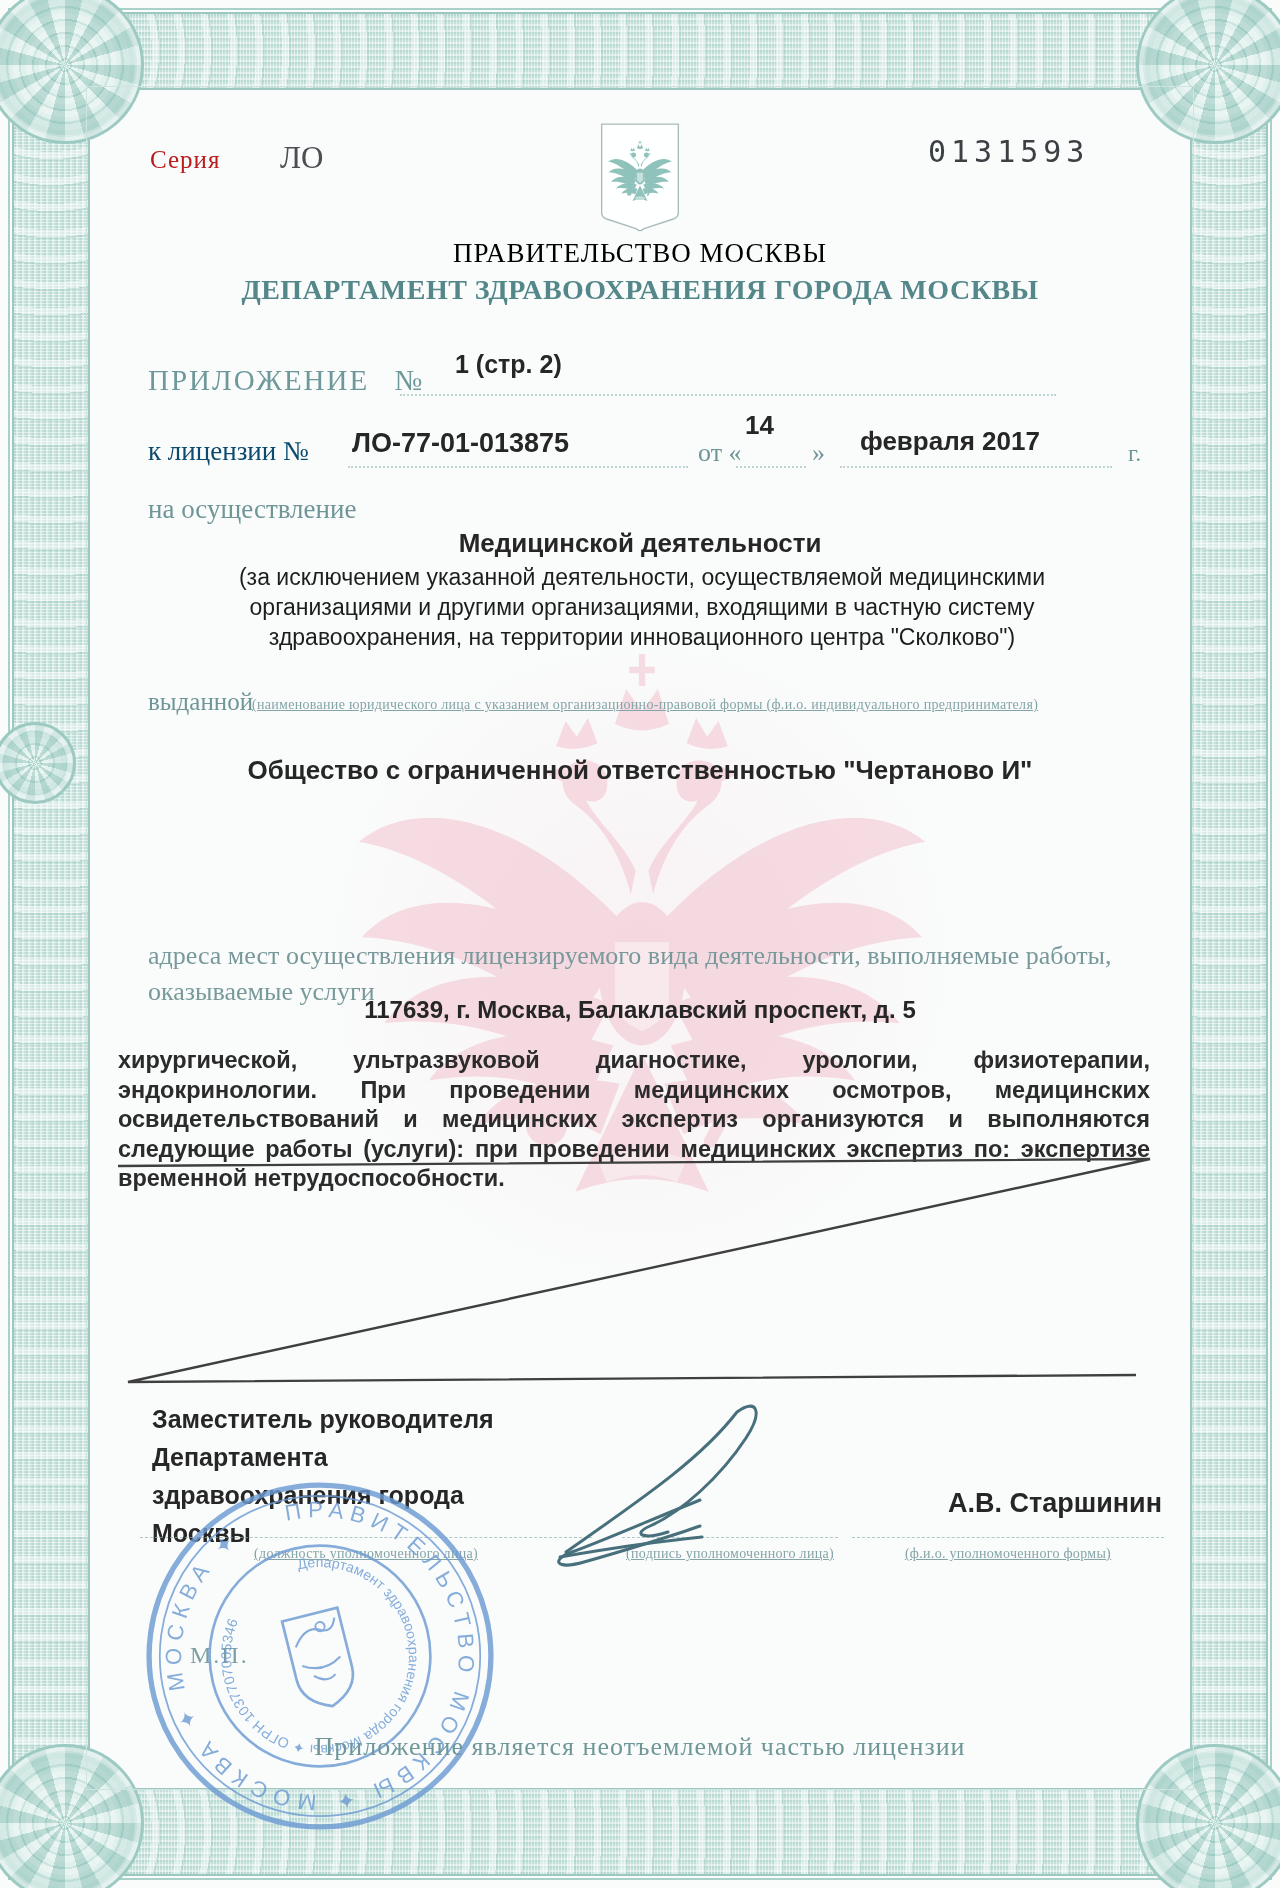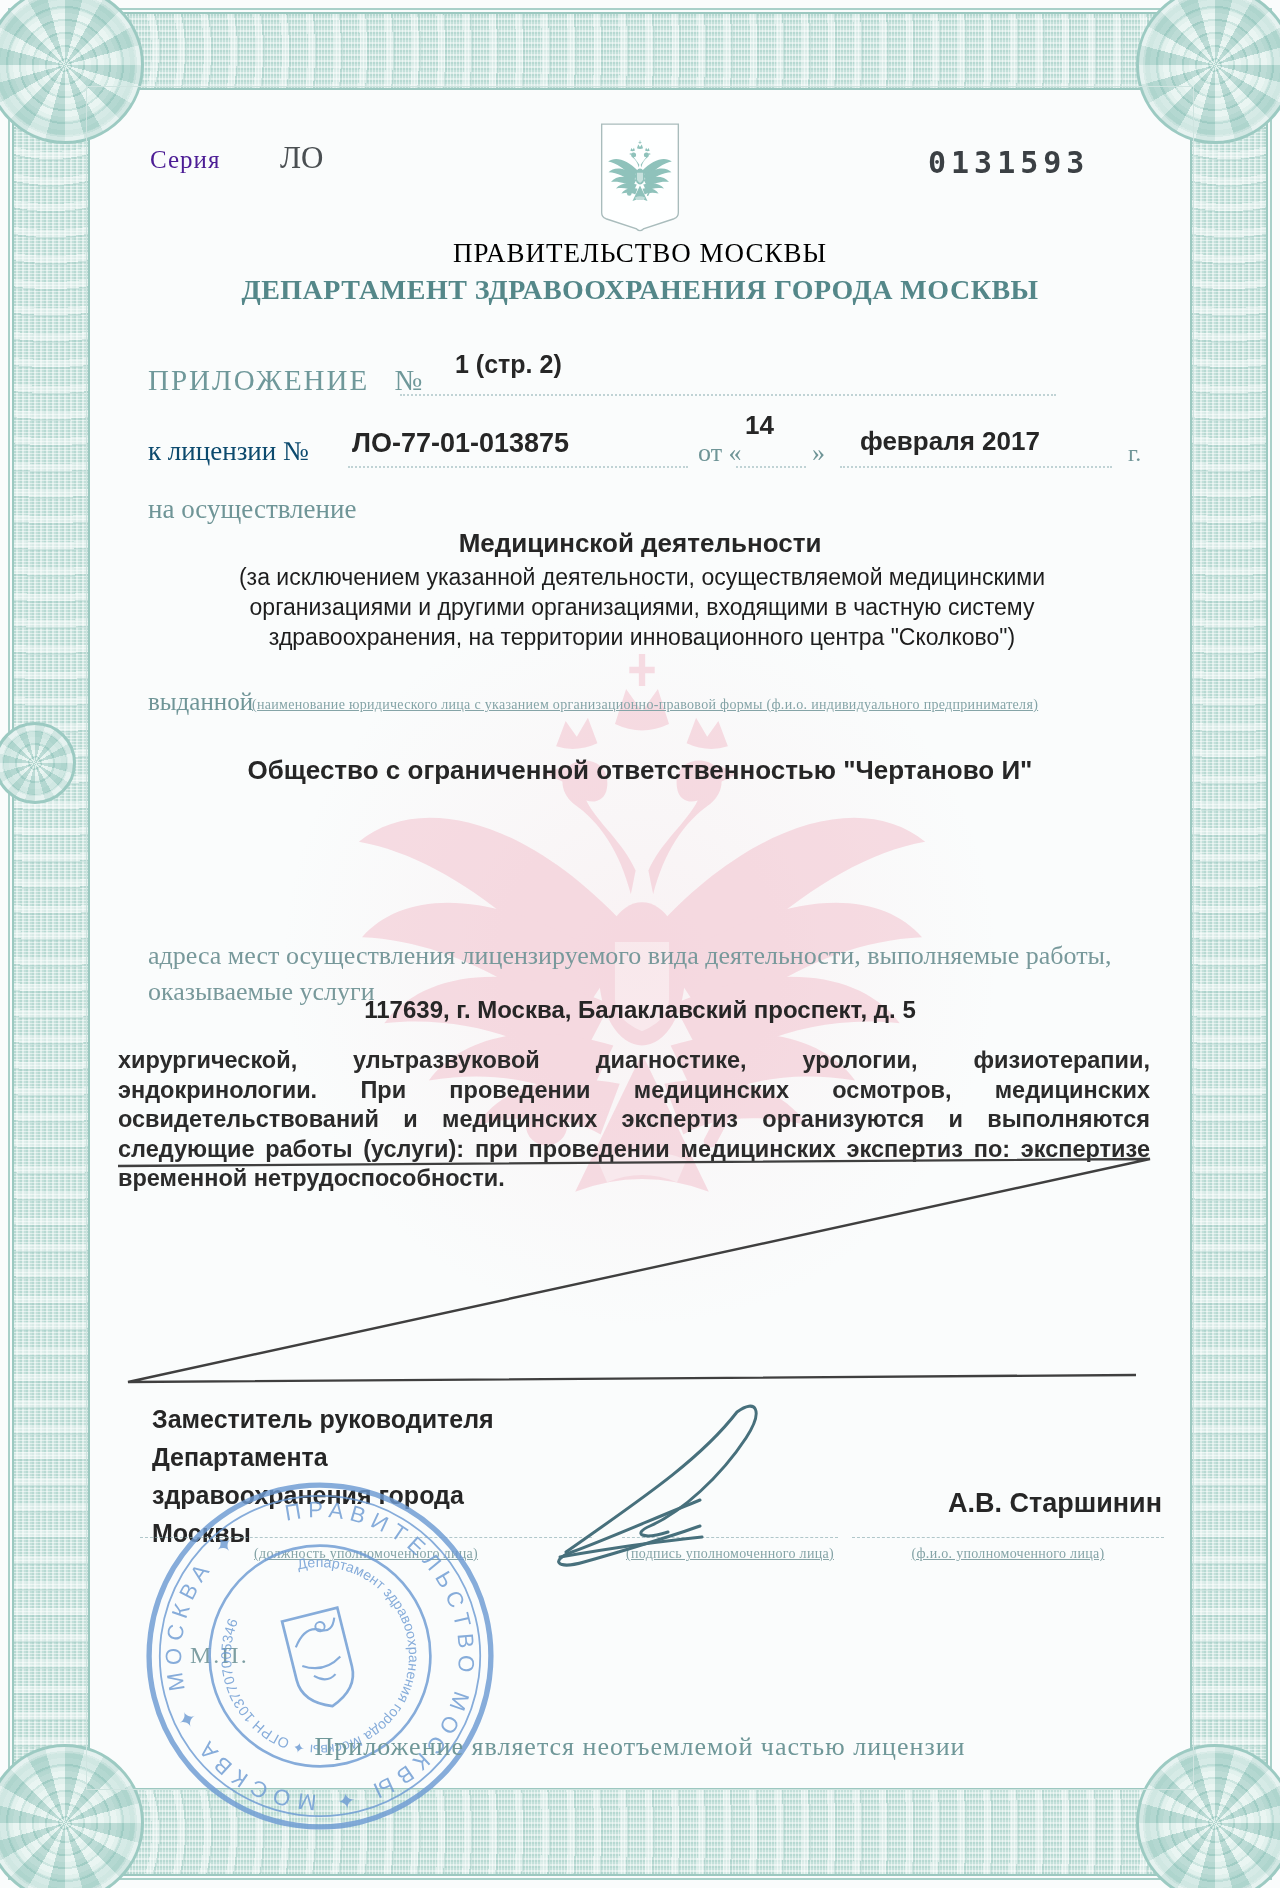--- a/index.html
+++ b/index.html
@@ -46,23 +46,23 @@
   .ros-side{width:76px;height:76px; left:-6px; top:722px;}
   
   .abs{position:absolute;}
   .teal{color:#6f9597; font-family:"Liberation Serif", serif;}
   .blackb{color:#262626; font-family:"Liberation Sans","DejaVu Sans",sans-serif; font-weight:700;}
   .center{left:86px; right:86px; text-align:center;}
   .dotline{position:absolute; height:0; border-bottom:2px dotted rgba(144,176,181,.55);}
   .dashline{position:absolute; height:0; border-bottom:1.5px dashed rgba(144,176,181,.7);}
   .caption{color:#85a4a7; font-family:"Liberation Serif", serif; font-size:14px; letter-spacing:.3px;text-decoration:underline;}
   
-  .series-label{left:150px; top:146px; font-size:25px; color:#4c1d95; letter-spacing:1px;}
+  .series-label{left:150px; top:146px; font-size:25px; color:#b91c1c; letter-spacing:1px;}
   .series-value{left:280px; top:140px; font-size:31px; color:#4a4f52; font-family:"Liberation Serif",serif;}
-  .serial{left:928px; top:145px; font-size:30px; letter-spacing:5px; color:#3b4044; font-family:"DejaVu Sans Mono", monospace;font-weight:bold;}
+  .serial{left:928px; top:134px; font-size:30px; letter-spacing:5px; color:#3b4044; font-family:"DejaVu Sans Mono", monospace;}
   .hdr1{top:238px; font-size:27px; color:#000000; letter-spacing:1px;}
   .hdr2{top:274px; font-size:28px; color:#548789; font-weight:700; letter-spacing:.5px;}
   .apx-label{left:148px; top:364px; font-size:29px; color:#6f989a; letter-spacing:2px; word-spacing:16px;}
   .apx-value{left:455px; top:350px; font-size:25px;}
   .lic-label{left:148px; top:436px; font-size:27px; color:#0c4a6e;}
   .lic-value{left:352px; top:428px; font-size:27px;}
   .from-label{left:698px; top:438px; font-size:26px;}
   .day-value{left:745px; top:410px; font-size:26px;}
   .quote-close{left:812px; top:438px; font-size:26px;}
   .month-value{left:860px; top:426px; font-size:26px;}
@@ -191,21 +191,21 @@
   </div>
 
   <div class="abs blackb services">хирургической, ультразвуковой диагностике, урологии, физиотерапии, эндокринологии. При проведении медицинских осмотров, медицинских освидетельствований и медицинских экспертиз организуются и выполняются следующие работы (услуги): при проведении медицинских экспертиз по: экспертизе временной нетрудоспособности.</div>
   <div class="abs blackb sig-name">А.В. Старшинин</div>
 
   <div class="dashline" style="left:140px; top:1537px; width:452px;"></div>
   <div class="dashline" style="left:622px; top:1537px; width:216px;"></div>
   <div class="dashline" style="left:852px; top:1537px; width:312px;"></div>
   <div class="abs caption cap-pos">(должность уполномоченного лица)</div>
   <div class="abs caption cap-sig">(подпись уполномоченного лица)</div>
-  <div class="abs caption cap-fio">(ф.и.о. уполномоченного лица)</div>
+  <div class="abs caption cap-fio">(ф.и.о. уполномоченного формы)</div>
 
   <div class="abs mp">М.П.</div>
 
   <svg class="abs stamp" viewBox="0 0 200 200">
     <g transform="rotate(-14 100 100)">
       <circle cx="100" cy="100" r="96" fill="none" stroke="#6d9bd3" stroke-width="3"></circle>
       <circle cx="100" cy="100" r="90" fill="none" stroke="#6d9bd3" stroke-width="1"></circle>
       <circle cx="100" cy="100" r="62" fill="none" stroke="#6d9bd3" stroke-width="1.5"></circle>
       <defs>
         <path id="stampOuter" d="M100 22 A78 78 0 1 1 99.99 22"></path>

